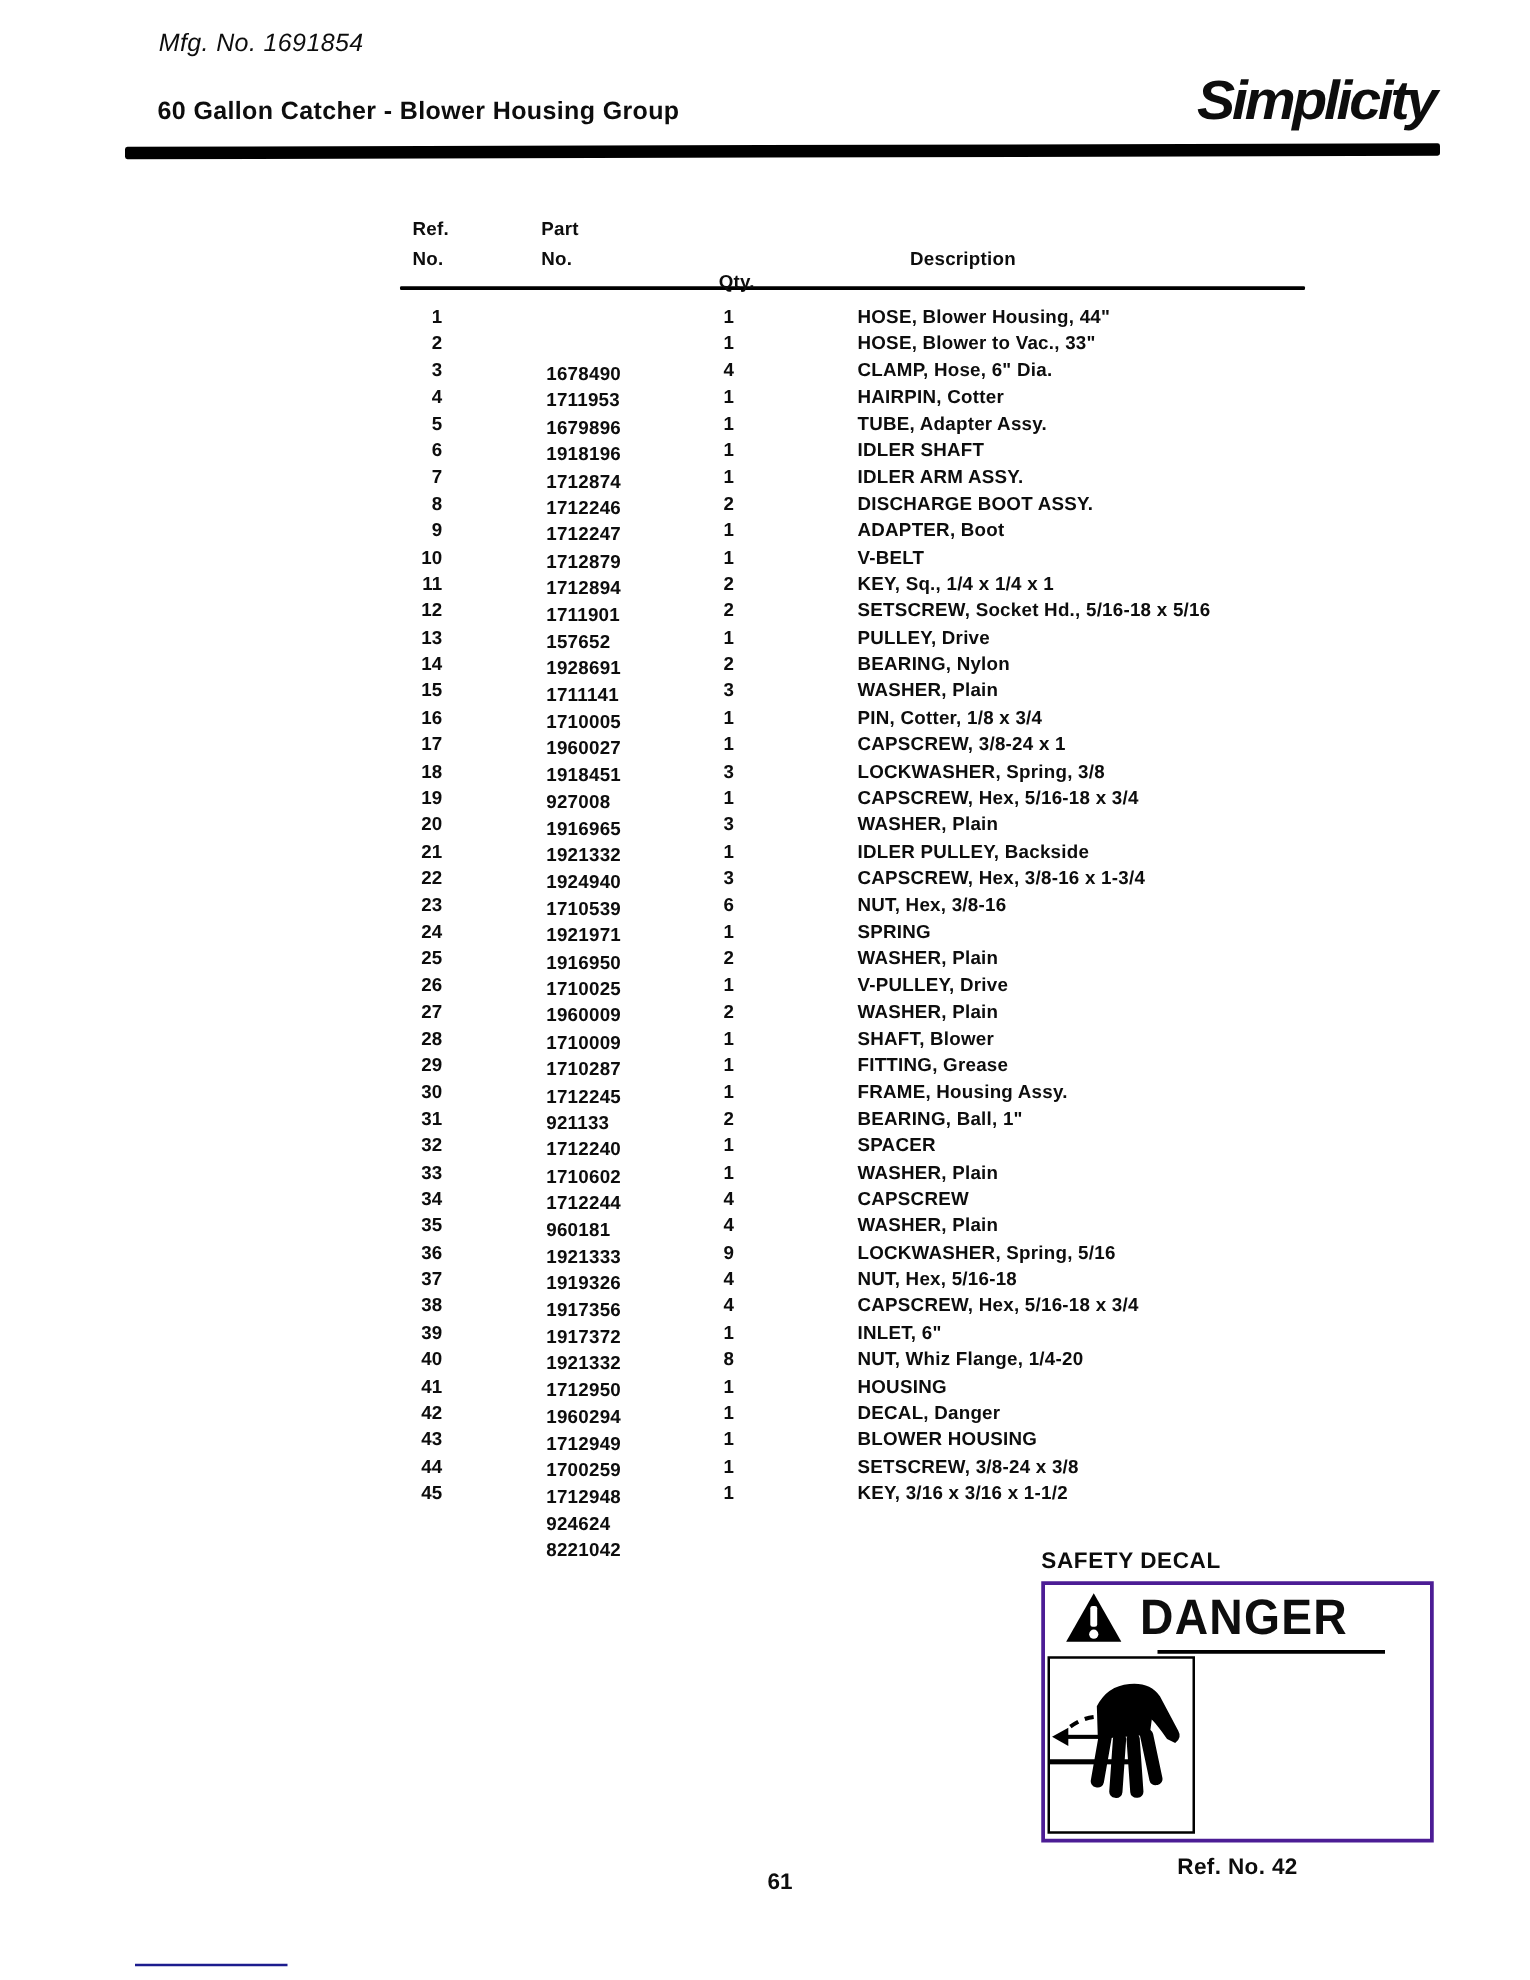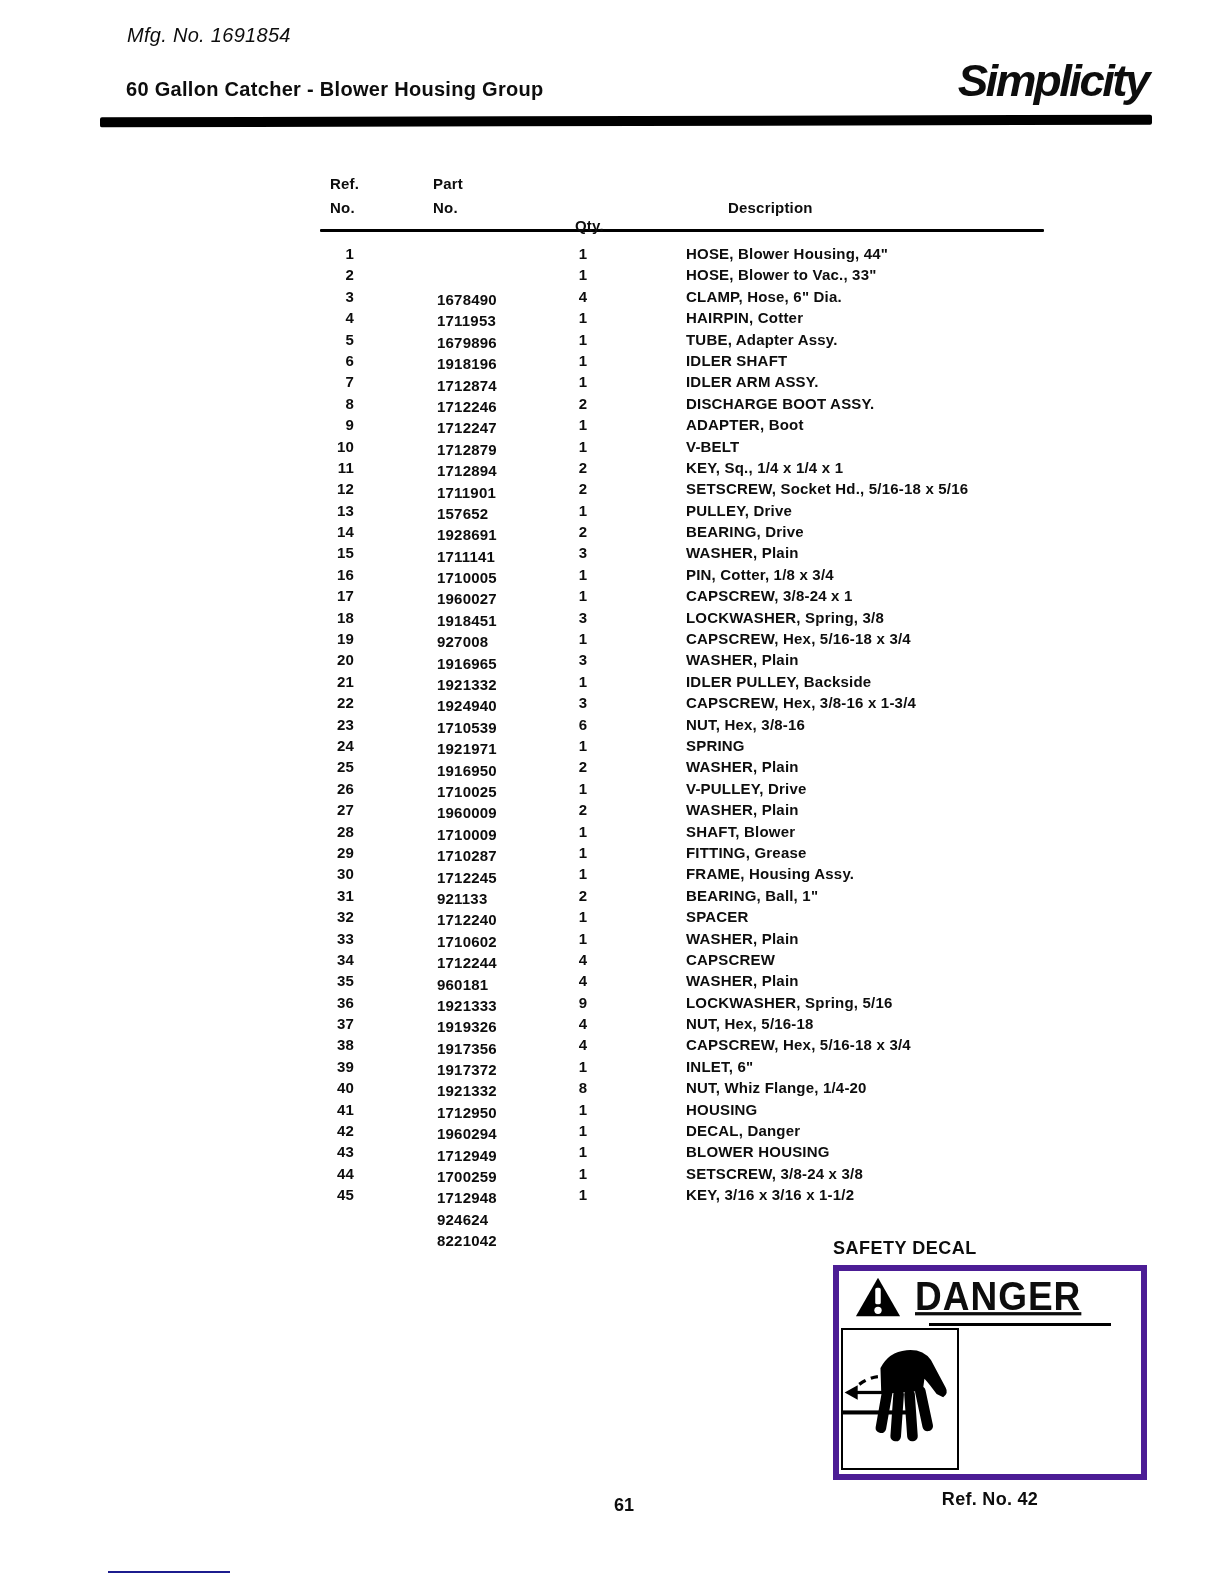--- a/index.html
+++ b/index.html
@@ -50,21 +50,21 @@
   .tbody{margin-top:11px;}
   .t-row{display:flex;height:21.4px;line-height:21.4px;white-space:nowrap;}
   .c-ref{width:34px;text-align:right;}
   .c-part{margin-left:83px;width:110px;margin-top:46px;}
   .c-qty{width:72px;text-align:center;}
   .c-desc{margin-left:67px;}
 
   
   .decal-wrap{position:absolute;left:833px;top:1238px;width:314px;}
   .decal-label{font-size:18px;font-weight:800;letter-spacing:.5px;}
-  .decal-box{margin-top:6px;border:6px solid #4c1d95;background:#fff;text-decoration:underline;}
+  .decal-box{margin-top:6px;border:3px solid #4c1d95;background:#fff;}
   .danger-row{display:flex;align-items:center;height:52px;padding-left:16px;}
   .danger-tri{width:46px;height:42px;flex:none;}
   .danger-word{
     font-size:37px;font-weight:900;letter-spacing:1px;margin-left:14px;
     transform:scaleY(1.08);transform-origin:left center;white-space:nowrap;
   }
   .danger-rule{height:3px;background:#000;margin-left:90px;width:182px;}
   .decal-body{display:flex;padding:2px 0 4px 2px;}
   .hand-pane{
     flex:none;width:114px;height:138px;border:2px solid #000;
@@ -200,21 +200,21 @@
       <div class="c-ref">13</div>
       <div class="c-part">1711141</div>
       <div class="c-qty">1</div>
       <div class="c-desc">PULLEY, Drive</div>
     </div>
 
     <div class="t-row">
       <div class="c-ref">14</div>
       <div class="c-part">1710005</div>
       <div class="c-qty">2</div>
-      <div class="c-desc">BEARING, Drive</div>
+      <div class="c-desc">BEARING, Nylon</div>
     </div>
 
     <div class="t-row">
       <div class="c-ref">15</div>
       <div class="c-part">1960027</div>
       <div class="c-qty">3</div>
       <div class="c-desc">WASHER, Plain</div>
     </div>
 
     <div class="t-row">

